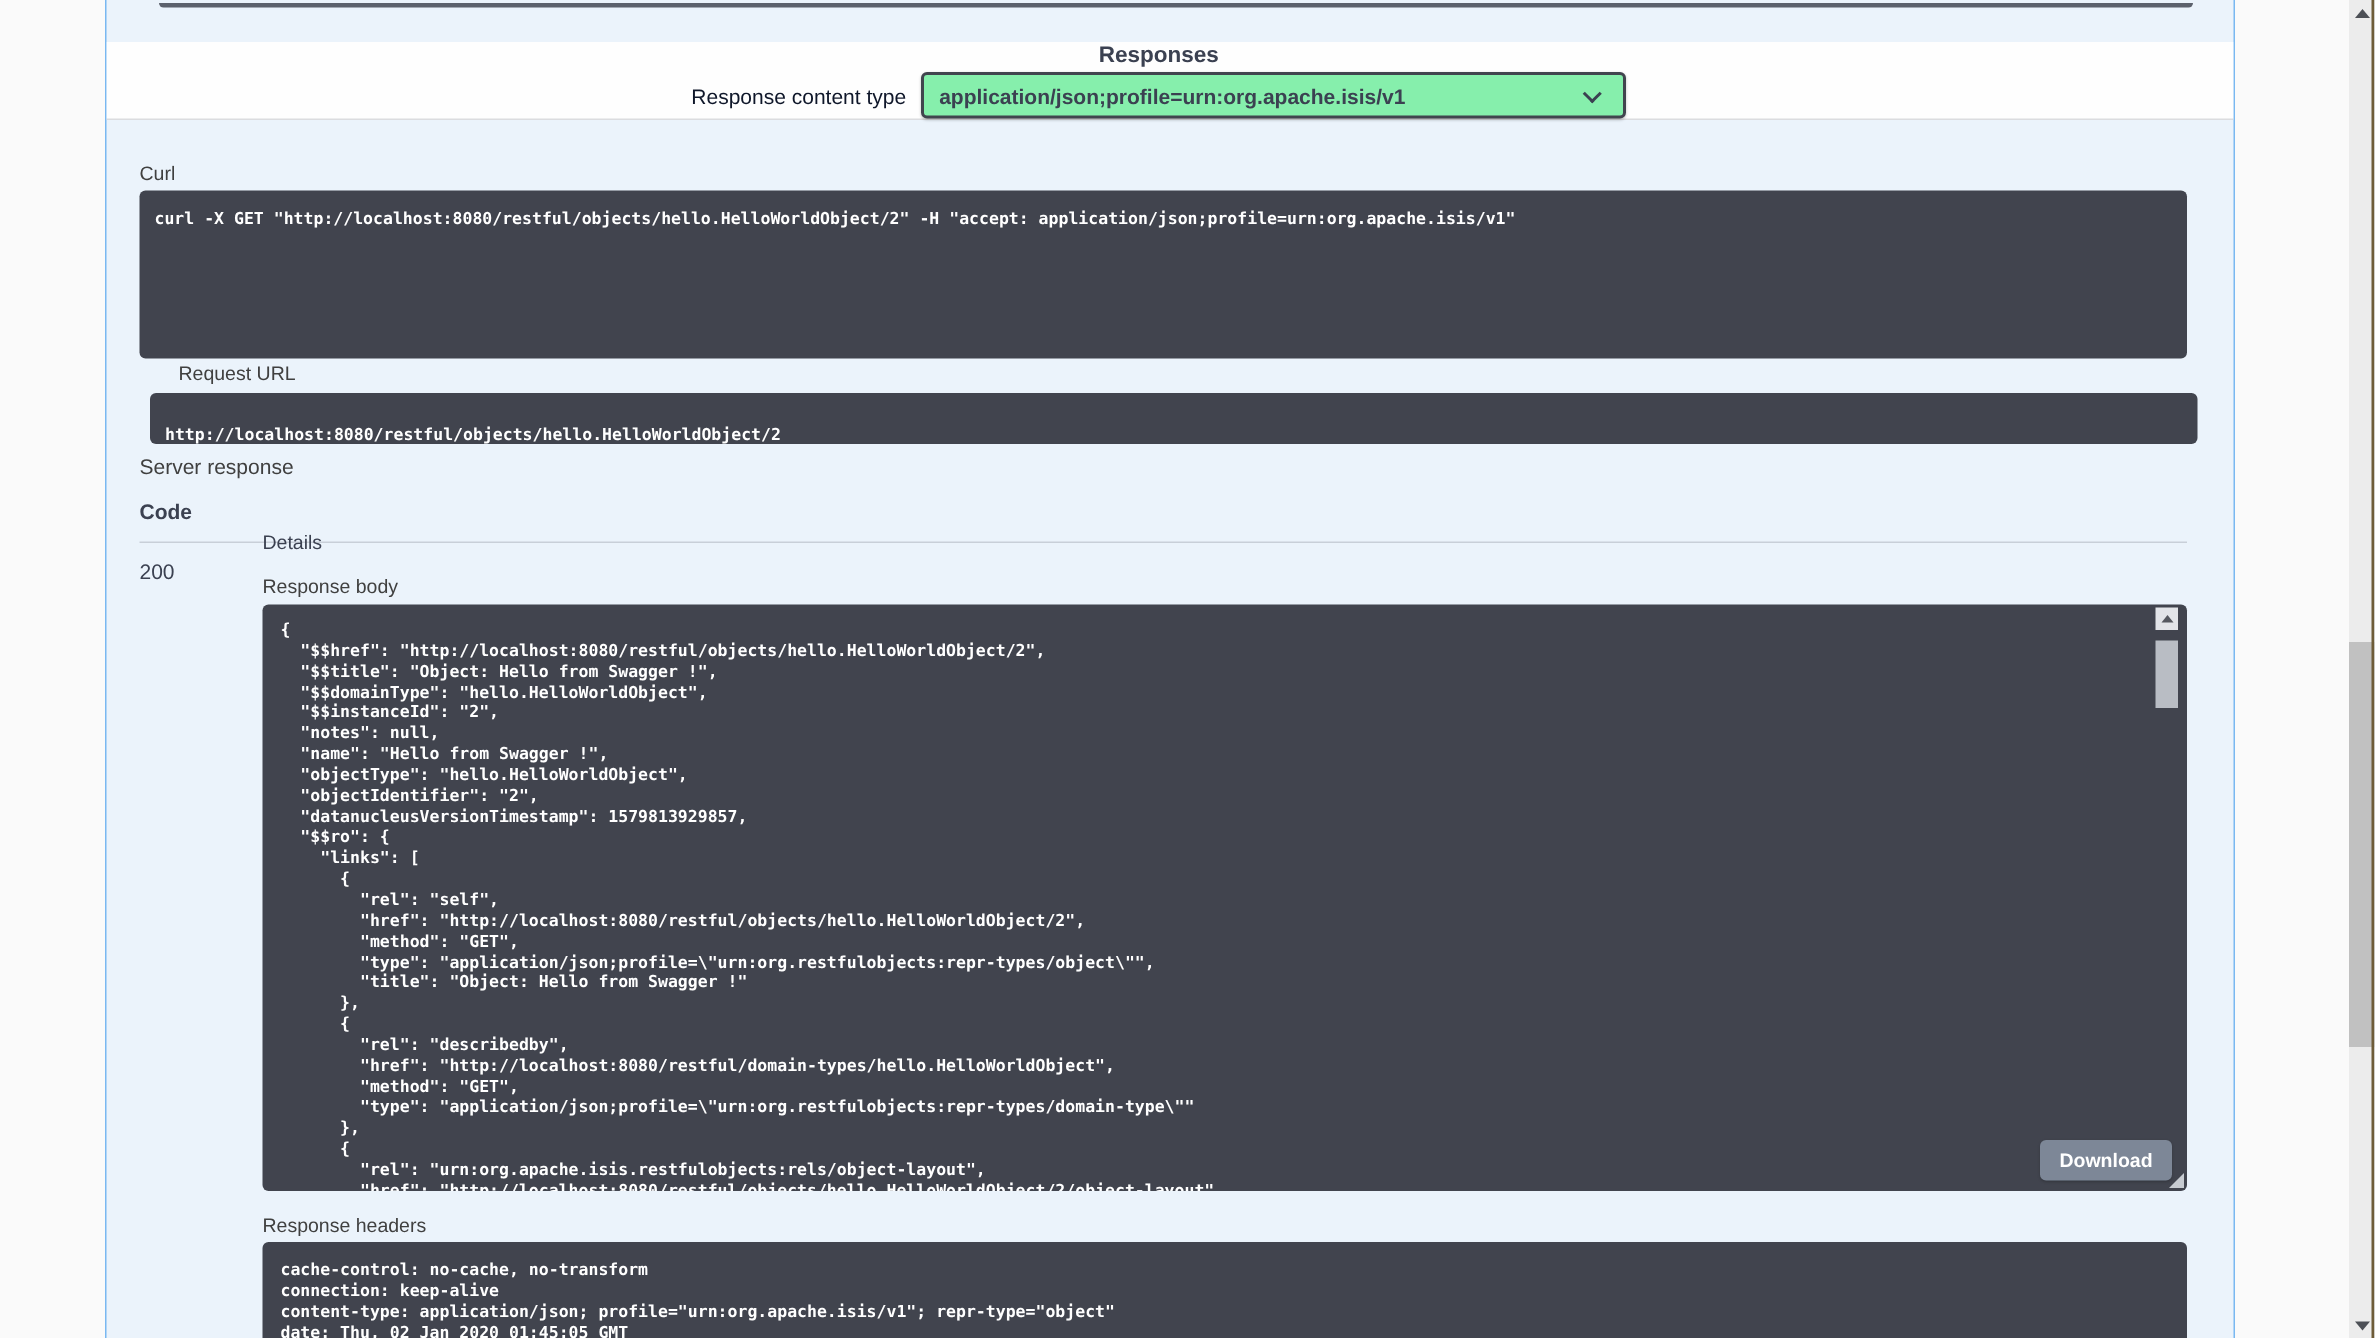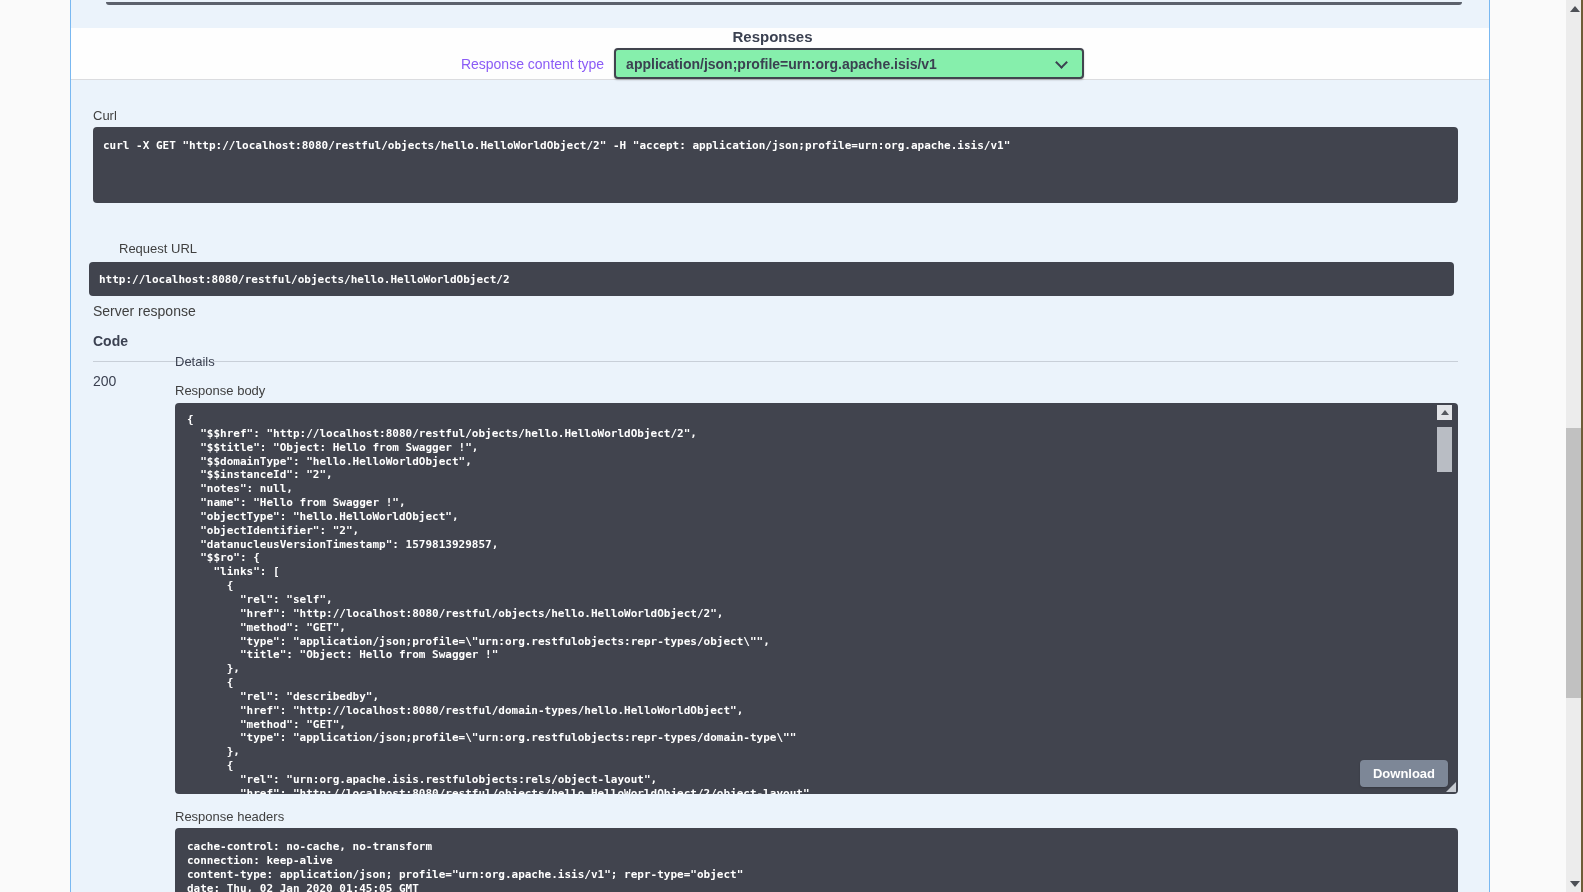--- a/index.html
+++ b/index.html
@@ -36,21 +36,21 @@
     background: #fefefe;
     border-bottom: 1px solid rgba(59,65,81,.18);
     display: flex;
     align-items: center;
     justify-content: space-between;
     padding: 0 35px 0 20px;
     flex-direction: column;
   }
   .responses-title { font-size: 15px; font-weight: bold; color: #3b4151; }
   .content-type-wrap { display: flex; align-items: center; gap: 10px; }
-  .content-type-label { font-size: 14px; color: #8b5cf6; }
+  .content-type-label { font-size: 14px; color: #0f172a; }
   .content-type-select {
     position: relative;
     width: 470px; height: 31px;
     background: #86efac;
     border: 2px solid #41444e;
     border-radius: 4px;
     box-shadow: 0 1px 2px rgba(0,0,0,.25);
     display: flex; align-items: center;
     padding: 0 34px 0 10px;
     font-size: 14px; font-weight: bold; color: #3b4151;
@@ -76,22 +76,22 @@
     color: #ffffff;
     font-family: "DejaVu Sans Mono", monospace;
     font-weight: bold;
     font-size: 11px;
     overflow: hidden;
   }
   .codeblock pre {
     font-family: inherit; font-size: inherit; font-weight: inherit;
     white-space: pre;
   }
-  .curl-block   { left: 22px; top: 127px; width: 1365px; height: 76px; padding: 12px 10px; line-height: 14px; }
-  .requrl-block { left: 18px; top: 262px; width: 1365px; height: 34px; display: flex; align-items: center; padding: 0 10px; }
+  .curl-block   { left: 22px; top: 127px; width: 1365px; height: 112px; padding: 12px 10px; line-height: 14px; }
+  .requrl-block { left: 29px; top: 262px; width: 1365px; height: 34px; display: flex; align-items: flex-end; padding: 0 10px; }
 
   
   .code-header { position: absolute; left: 22px; top: 333px; font-size: 14px; font-weight: bold; }
   .details-header { position: absolute; left: 104px; top: 334px; font-size: 13px; margin-top: 20px; }
   .table-divider { position: absolute; left: 22px; top: 361px; width: 1365px; height: 1px; background: rgba(59,65,81,.2); }
   .status-code { position: absolute; left: 22px; top: 373px; font-size: 14px; }
 
   .body-block { left: 104px; top: 403px; width: 1283px; height: 391px; padding: 10px 28px 0 12px; line-height: 13.85px; }
 
   

